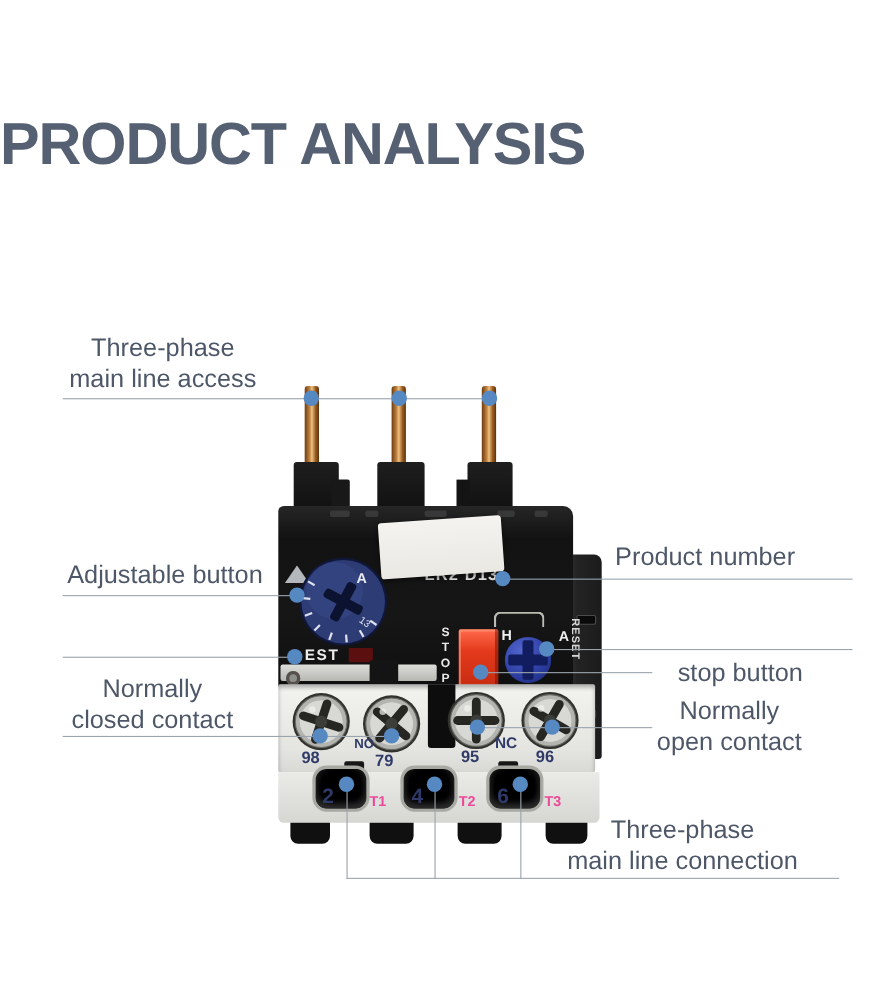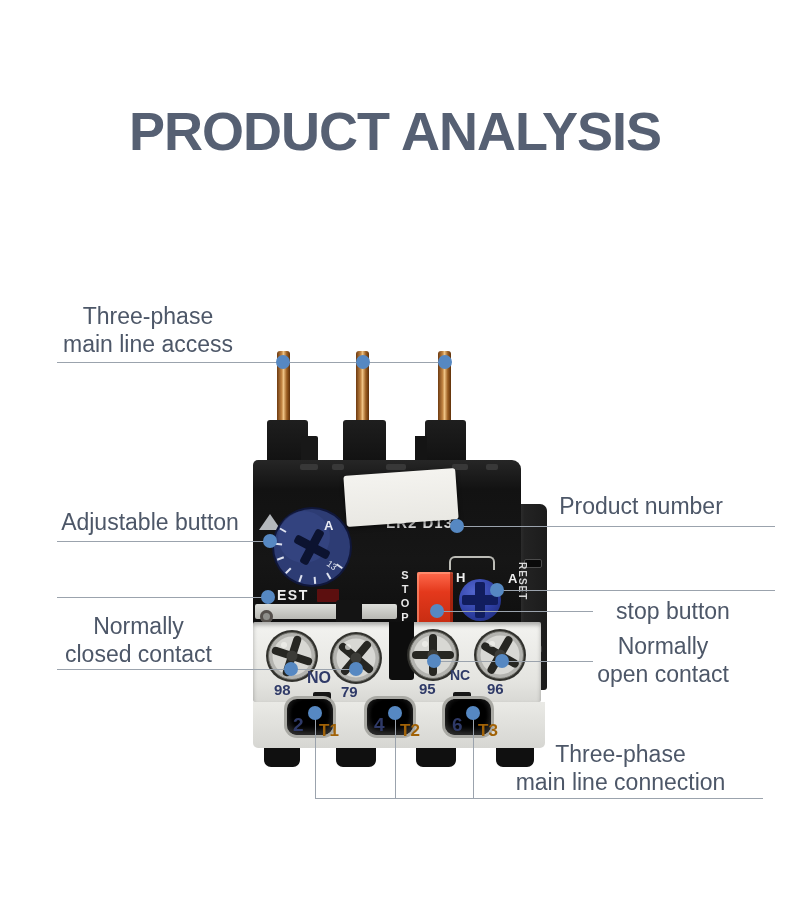--- a/index.html
+++ b/index.html
@@ -1,20 +1,20 @@
 <!DOCTYPE html>
 <html><head>
 <meta charset="utf-8">
 <style>
   html,body{margin:0;padding:0;background:#ffffff;}
   .canvas{position:relative;width:790px;height:899px;margin:0 auto;background:#ffffff;
           font-family:"Liberation Sans",sans-serif;overflow:hidden;}
 
   
-  .title{position:absolute;left:0;top:100px;width:790px;text-align:center;
+  .title{position:absolute;left:0;top:100px;width:790px;
          font-size:54px;font-weight:700;letter-spacing:-1px;color:#566073;}
   .subtitle{position:absolute;left:0;top:195px;width:790px;text-align:center;
             font-size:22px;color:#2e2e2e;}
 
   
   .pin{position:absolute;top:351px;width:13px;height:74px;border-radius:3px 3px 1px 1px;
        background:linear-gradient(90deg,#6e3a10,#c08442 35%,#eec283 50%,#9c5f22 75%,#5e3009);}
   .pin1{left:277px}.pin2{left:356px}.pin3{left:438px}
   .boss{position:absolute;top:420px;height:58px;border-radius:3px;
         background:linear-gradient(180deg,#1e1e1e,#0d0d0d);}
@@ -61,33 +61,33 @@
   .a-lbl{position:absolute;left:508px;top:571px;font-size:13px;font-weight:700;color:#f0f0f0;}
   .reset-txt{position:absolute;left:517px;top:562px;height:86px;writing-mode:vertical-rl;
         font-size:10px;font-weight:700;color:#d8d8d8;letter-spacing:1px;}
   .plate{position:absolute;left:253px;top:622px;width:288px;height:80px;border-radius:2px;
         background:linear-gradient(180deg,#f3f3f0,#e4e4e0 75%,#d8d8d4);
         box-shadow:inset 0 3px 4px rgba(0,0,0,0.3);}
   .shaft{position:absolute;left:389px;top:622px;width:25px;height:58px;background:#0d0d0d;border-radius:0 0 3px 3px;}
   .screw{position:absolute;width:54px;height:54px;}
   .s98{left:265px;top:629px}.s97{left:329px;top:631px}.s95{left:406px;top:628px}.s96{left:473px;top:628px}
   .plbl{position:absolute;font-weight:700;color:#2f3a68;}
-  .l98{left:274px;top:681px;font-size:15px}.lNO{left:307px;top:669px;font-size:16px}
+  .l98{left:274px;top:681px;font-size:15px}.lNO{left:322px;top:669px;font-size:12px}
   .l97{left:341px;top:683px;font-size:15px}.l95{left:419px;top:680px;font-size:15px}
   .lNC{left:450px;top:667px;font-size:14px}.l96{left:487px;top:680px;font-size:15px}
   .tblock{position:absolute;left:253px;top:702px;width:292px;height:46px;border-radius:0 0 5px 5px;
         background:linear-gradient(180deg,#eaeae6,#d6d6d2);}
   .tab{position:absolute;top:692px;width:18px;height:13px;background:#161616;border-radius:2px;}
   .tab1{left:313px}.tab2{left:453px}
   .thole{position:absolute;top:699px;width:46px;height:36px;border-radius:10px;
         background:radial-gradient(ellipse at 50% 45%,#000 55%,#1f1f1f);
         box-shadow:0 0 0 3px #a9a9a4, inset 0 -4px 6px #2e2e2e;}
   .th1{left:287px}.th2{left:367px}.th3{left:445px}
   .tnum{position:absolute;font-size:19px;font-weight:700;color:#2f3a68;}
-  .ttag{position:absolute;font-size:17px;font-weight:700;color:#a16207;}
+  .ttag{position:absolute;font-size:13px;font-weight:700;color:#ec4899;margin-left:17px;}
   .n2{left:293px;top:714px}.g1{left:319px;top:721px}
   .n4{left:374px;top:714px}.g2{left:400px;top:721px}
   .n6{left:452px;top:714px}.g3{left:478px;top:721px}
   .foot{position:absolute;top:748px;height:19px;background:#101010;border-radius:0 0 7px 7px;}
   .f1{left:264px;width:36px}.f2{left:336px;width:40px}.f3{left:416px;width:40px}.f4{left:496px;width:38px}
 
   
   .line{position:absolute;background:#9ba3ad;height:1px;z-index:10;}
   .vline{position:absolute;background:#9ba3ad;width:1px;z-index:10;}
   .dot{position:absolute;width:14px;height:14px;border-radius:50%;background:#5688c2;z-index:11;}

